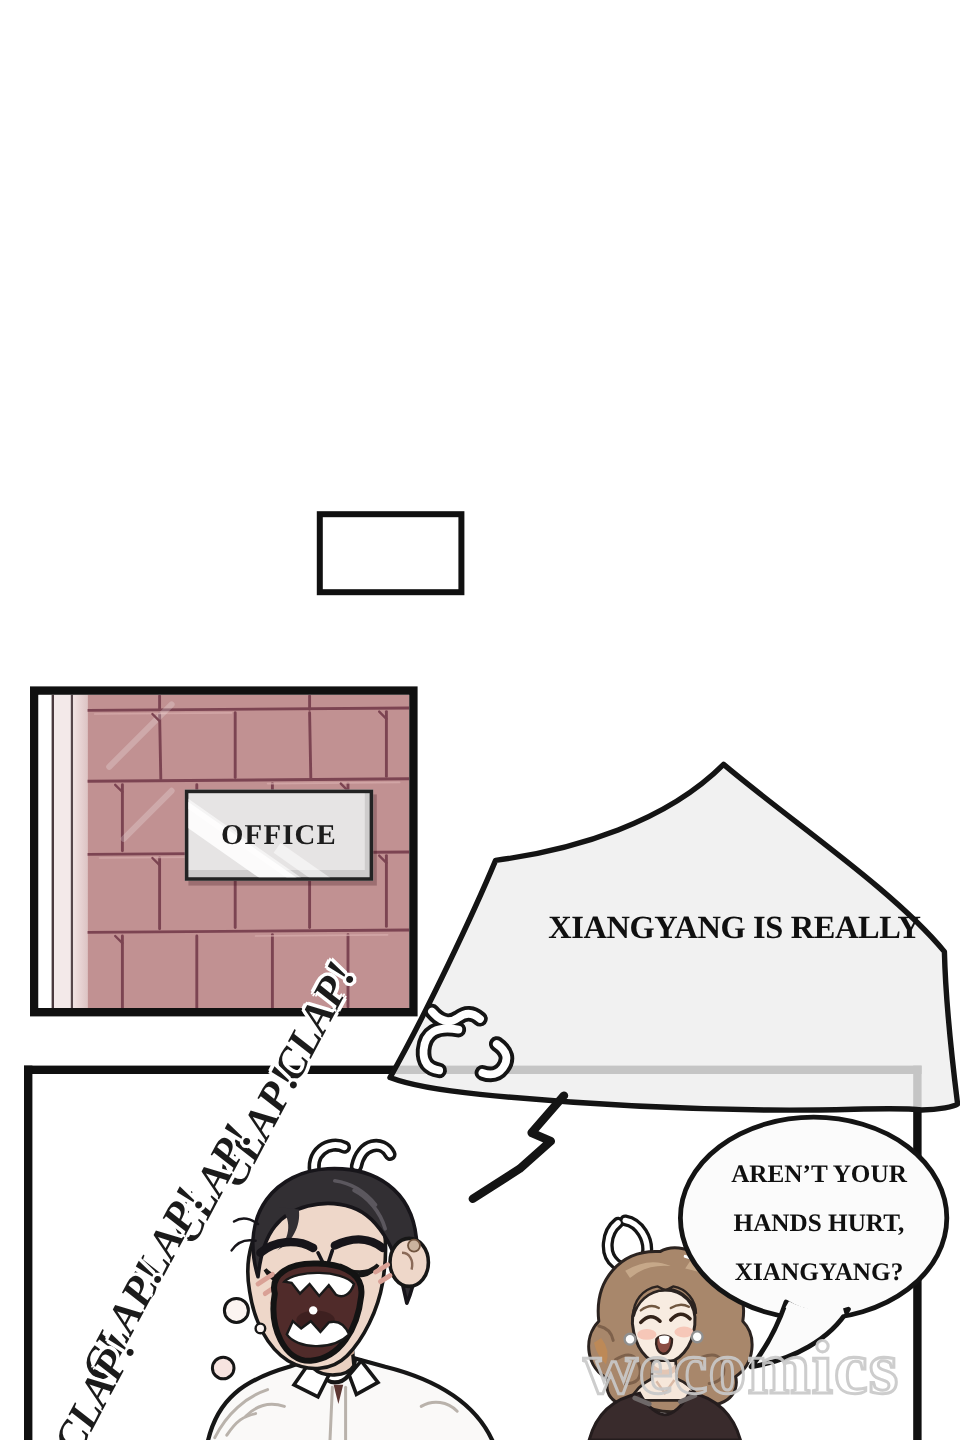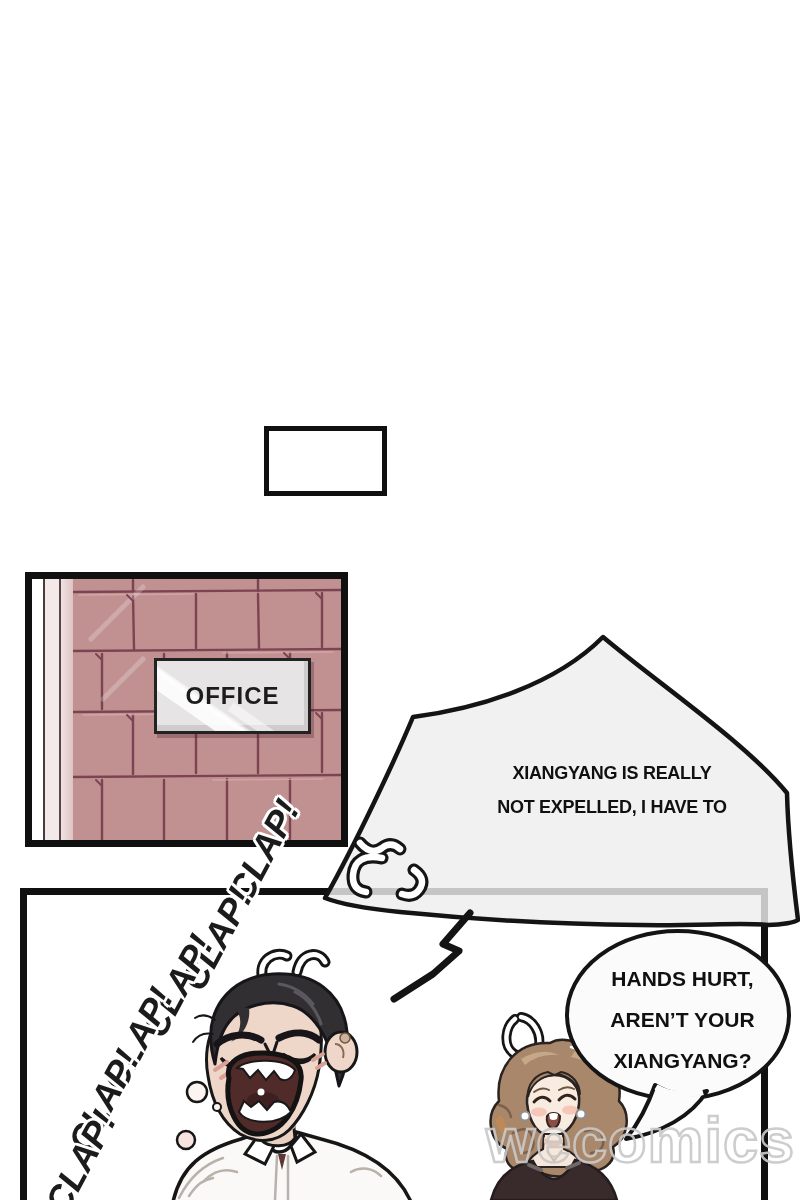--- a/index.html
+++ b/index.html
@@ -1,17 +1,17 @@
 <!DOCTYPE html>
 <html><head>
 <meta charset="utf-8">
 <style>
   html,body{margin:0;padding:0;background:#ffffff;}
   .page{position:relative;width:800px;height:1200px;background:#fff;overflow:hidden;
-        font-family:Liberation Sans, sans-serif;}
+        font-family:Liberation Serif, serif;}
   .panel{position:absolute;box-sizing:border-box;background:#fff;border:7px solid #101010;z-index:1;}
   .panel-empty{left:264px;top:426px;width:123px;height:70px;border-width:5px;}
   .panel-office{left:25px;top:572px;width:323px;height:275px;overflow:hidden;}
   .panel-main{left:20px;top:888px;width:748px;height:332px;border-bottom:none;}
   
   .wall-white{position:absolute;left:0;top:0;width:11px;height:261px;background:#fff;}
   .wall-line1{position:absolute;left:11px;top:0;width:2px;height:261px;background:#4a3a3e;}
   .wall-pale{position:absolute;left:13px;top:0;width:14px;height:261px;background:#f3e9e9;}
   .wall-line2{position:absolute;left:27px;top:0;width:2px;height:261px;background:#57464a;}
   .wall-grad{position:absolute;left:29px;top:0;width:12px;height:261px;
@@ -24,21 +24,21 @@
   .shine{position:absolute;background:rgba(255,255,255,.85);transform:rotate(-55deg);}
   .shine.s1{left:22px;top:-40px;width:18px;height:160px;}
   .shine.s2{left:48px;top:-30px;width:7px;height:150px;opacity:.7;}
   .shine.s3{left:118px;top:20px;width:10px;height:120px;opacity:.6;}
   
   .svg-abs{position:absolute;z-index:3;}
   
   .bubble-svg{position:absolute;z-index:5;}
   .bubble-svg.round{z-index:6;}
   .bubble-text{position:absolute;text-align:center;color:#101010;font-weight:bold;z-index:7;}
-  .bubble-text.director{left:440px;top:756px;width:344px;font-size:18px;line-height:34px;letter-spacing:-0.3px;}
+  .bubble-text.director{left:440px;top:756px;width:344px;font-size:27px;line-height:34px;letter-spacing:-0.3px;}
   .bubble-text.assistant{left:595px;top:958px;width:175px;font-size:21px;line-height:41px;}
   
   .clap{position:absolute;z-index:9;font-size:36px;font-weight:bold;font-style:italic;color:#1b1b1b;
     white-space:nowrap;transform:rotate(-62deg);transform-origin:center;
     text-shadow:-3px 0 0 #fff,3px 0 0 #fff,0 -3px 0 #fff,0 3px 0 #fff,
                 -2px -2px 0 #fff,2px 2px 0 #fff,-2px 2px 0 #fff,2px -2px 0 #fff;}
   .watermark{position:absolute;left:486px;top:1104px;z-index:8;font-size:63px;font-weight:bold;
     letter-spacing:1px;color:transparent;-webkit-text-stroke:2.5px #c9c9c9;opacity:.92;white-space:nowrap;}
 </style>
 </head>
@@ -262,31 +262,30 @@
       </g>
       <g stroke="#ffffff" stroke-width="6.5">
         <path d="M42,215 q11,13 22,5 q9,-7 18,1"></path>
         <path d="M64,230 q-27,-5 -29,17 q-1,15 13,17"></path>
         <path d="M96,242 q13,9 5,20 q-6,8 -17,4"></path>
       </g>
     </g>
   </svg>
   <div class="bubble-text director">
     <div>XIANGYANG IS REALLY</div>
-    <div>NOT EXPELLED, I HAVE TO</div>
   </div>
 
   <svg class="bubble-svg round" style="left:560px;top:925px" width="245" height="225" viewBox="0 0 245 225">
     <ellipse cx="118" cy="90" rx="111" ry="84" fill="#fbfbfb" stroke="#141414" stroke-width="4"></ellipse>
     <path d="M95,160 C87,183 78,199 66,214 C101,208 132,191 147,166 C130,172 110,170 95,160 Z" fill="#fbfbfb" stroke="#141414" stroke-width="4" stroke-linejoin="round"></path>
     <path d="M96,162 C110,170 128,171 143,167" fill="none" stroke="#fbfbfb" stroke-width="6"></path>
   </svg>
   <div class="bubble-text assistant">
+    <div>AREN’T YOUR</div>
     <div>HANDS HURT,</div>
-    <div>AREN’T YOUR</div>
     <div>XIANGYANG?</div>
   </div>
 
   <span class="clap" style="left:209px;top:830px">CLAP!</span>
   <span class="clap" style="left:162px;top:918px">CLAP!</span>
   <span class="clap" style="left:123px;top:965px">CLAP!</span>
   <span class="clap" style="left:83px;top:1018px">CLAP!</span>
   <span class="clap" style="left:49px;top:1080px">CLAP!</span>
   <span class="clap" style="left:26px;top:1141px">CLAP!</span>
 

